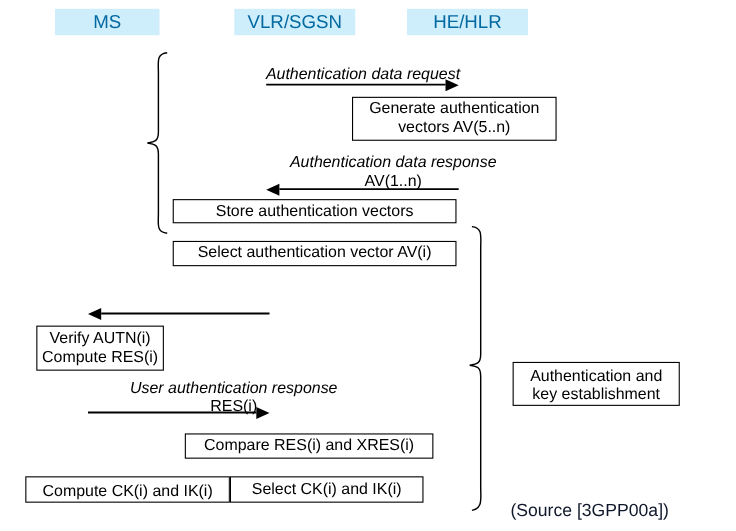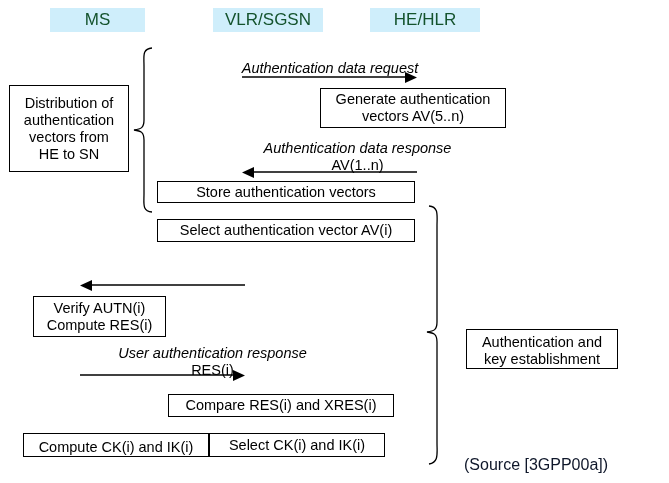--- a/index.html
+++ b/index.html
@@ -20,21 +20,21 @@
   }
   .abs { position: absolute; }
 
   
   .col-header {
     background: #cfeefb;
     text-align: center;
     font-size: 17px;
     line-height: 24px;
     height: 24px;
-    color: #14532d;
+    color: #0369a1;
     white-space: nowrap;
   }
 
   
   .box {
     border: 1px solid #000000;
     background: #ffffff;
     box-sizing: border-box;
     text-align: center;
     font-size: 14.5px;
@@ -83,26 +83,20 @@
 
   <div class="abs col-header" style="left:213px; top:8px; width:110px;">VLR/SGSN</div>
 
   <div class="abs col-header" style="left:370px; top:8px; width:110px;">HE/HLR</div>
 
   <svg class="abs" style="left:130px; top:46px;" width="26" height="168">
     <path d="M 22 2 C 12 3, 14 10, 14 20 L 14 74 C 14 82, 11 83, 4 84
              C 11 85, 14 86, 14 94 L 14 148 C 14 158, 12 165, 22 166" fill="none" stroke="#000000" stroke-width="1.3"></path>
   </svg>
 
-  <div class="abs box" style="left:9px; top:85px; width:120px; height:87px;">
-    <span class="ln">Distribution of</span>
-    <span class="ln">authentication</span>
-    <span class="ln">vectors from</span>
-    <span class="ln">HE to SN</span>
-  </div>
 
   <div class="abs msg-label" style="left:205px; top:60px; width:250px;">
     <span class="it">Authentication data request</span>
   </div>
   <svg class="abs" style="left:242px; top:70px;" width="175" height="14">
     <line x1="0" y1="7" x2="163" y2="7" stroke="#000000" stroke-width="1.6"></line>
     <polygon points="163,2 175,7.5 163,13" fill="#000000"></polygon>
   </svg>
 
   <div class="abs box" style="left:320px; top:88px; width:186px; height:40px;">
@@ -130,21 +124,21 @@
 
   <div class="abs box" style="left:157px; top:219px; width:258px; height:23px;">
     <span class="ln">Select authentication vector AV(i)</span>
   </div>
 
   <svg class="abs" style="left:80px; top:278px;" width="165" height="14">
     <line x1="12" y1="7" x2="165" y2="7" stroke="#000000" stroke-width="1.6"></line>
     <polygon points="12,2 0,7.5 12,13" fill="#000000"></polygon>
   </svg>
 
-  <div class="abs box" style="left:33px; top:296px; width:133px; height:41px;">
+  <div class="abs box" style="left:33px; top:296px; width:116px; height:41px;">
     <span class="ln">Verify AUTN(i)</span>
     <span class="ln">Compute RES(i)</span>
   </div>
 
   <div class="abs box" style="left:466px; top:329px; width:152px; height:40px;justify-content:flex-end;">
     <span class="ln">Authentication and</span>
     <span class="ln">key establishment</span>
   </div>
 
   <div class="abs msg-label" style="left:95px; top:345px; width:235px;">

